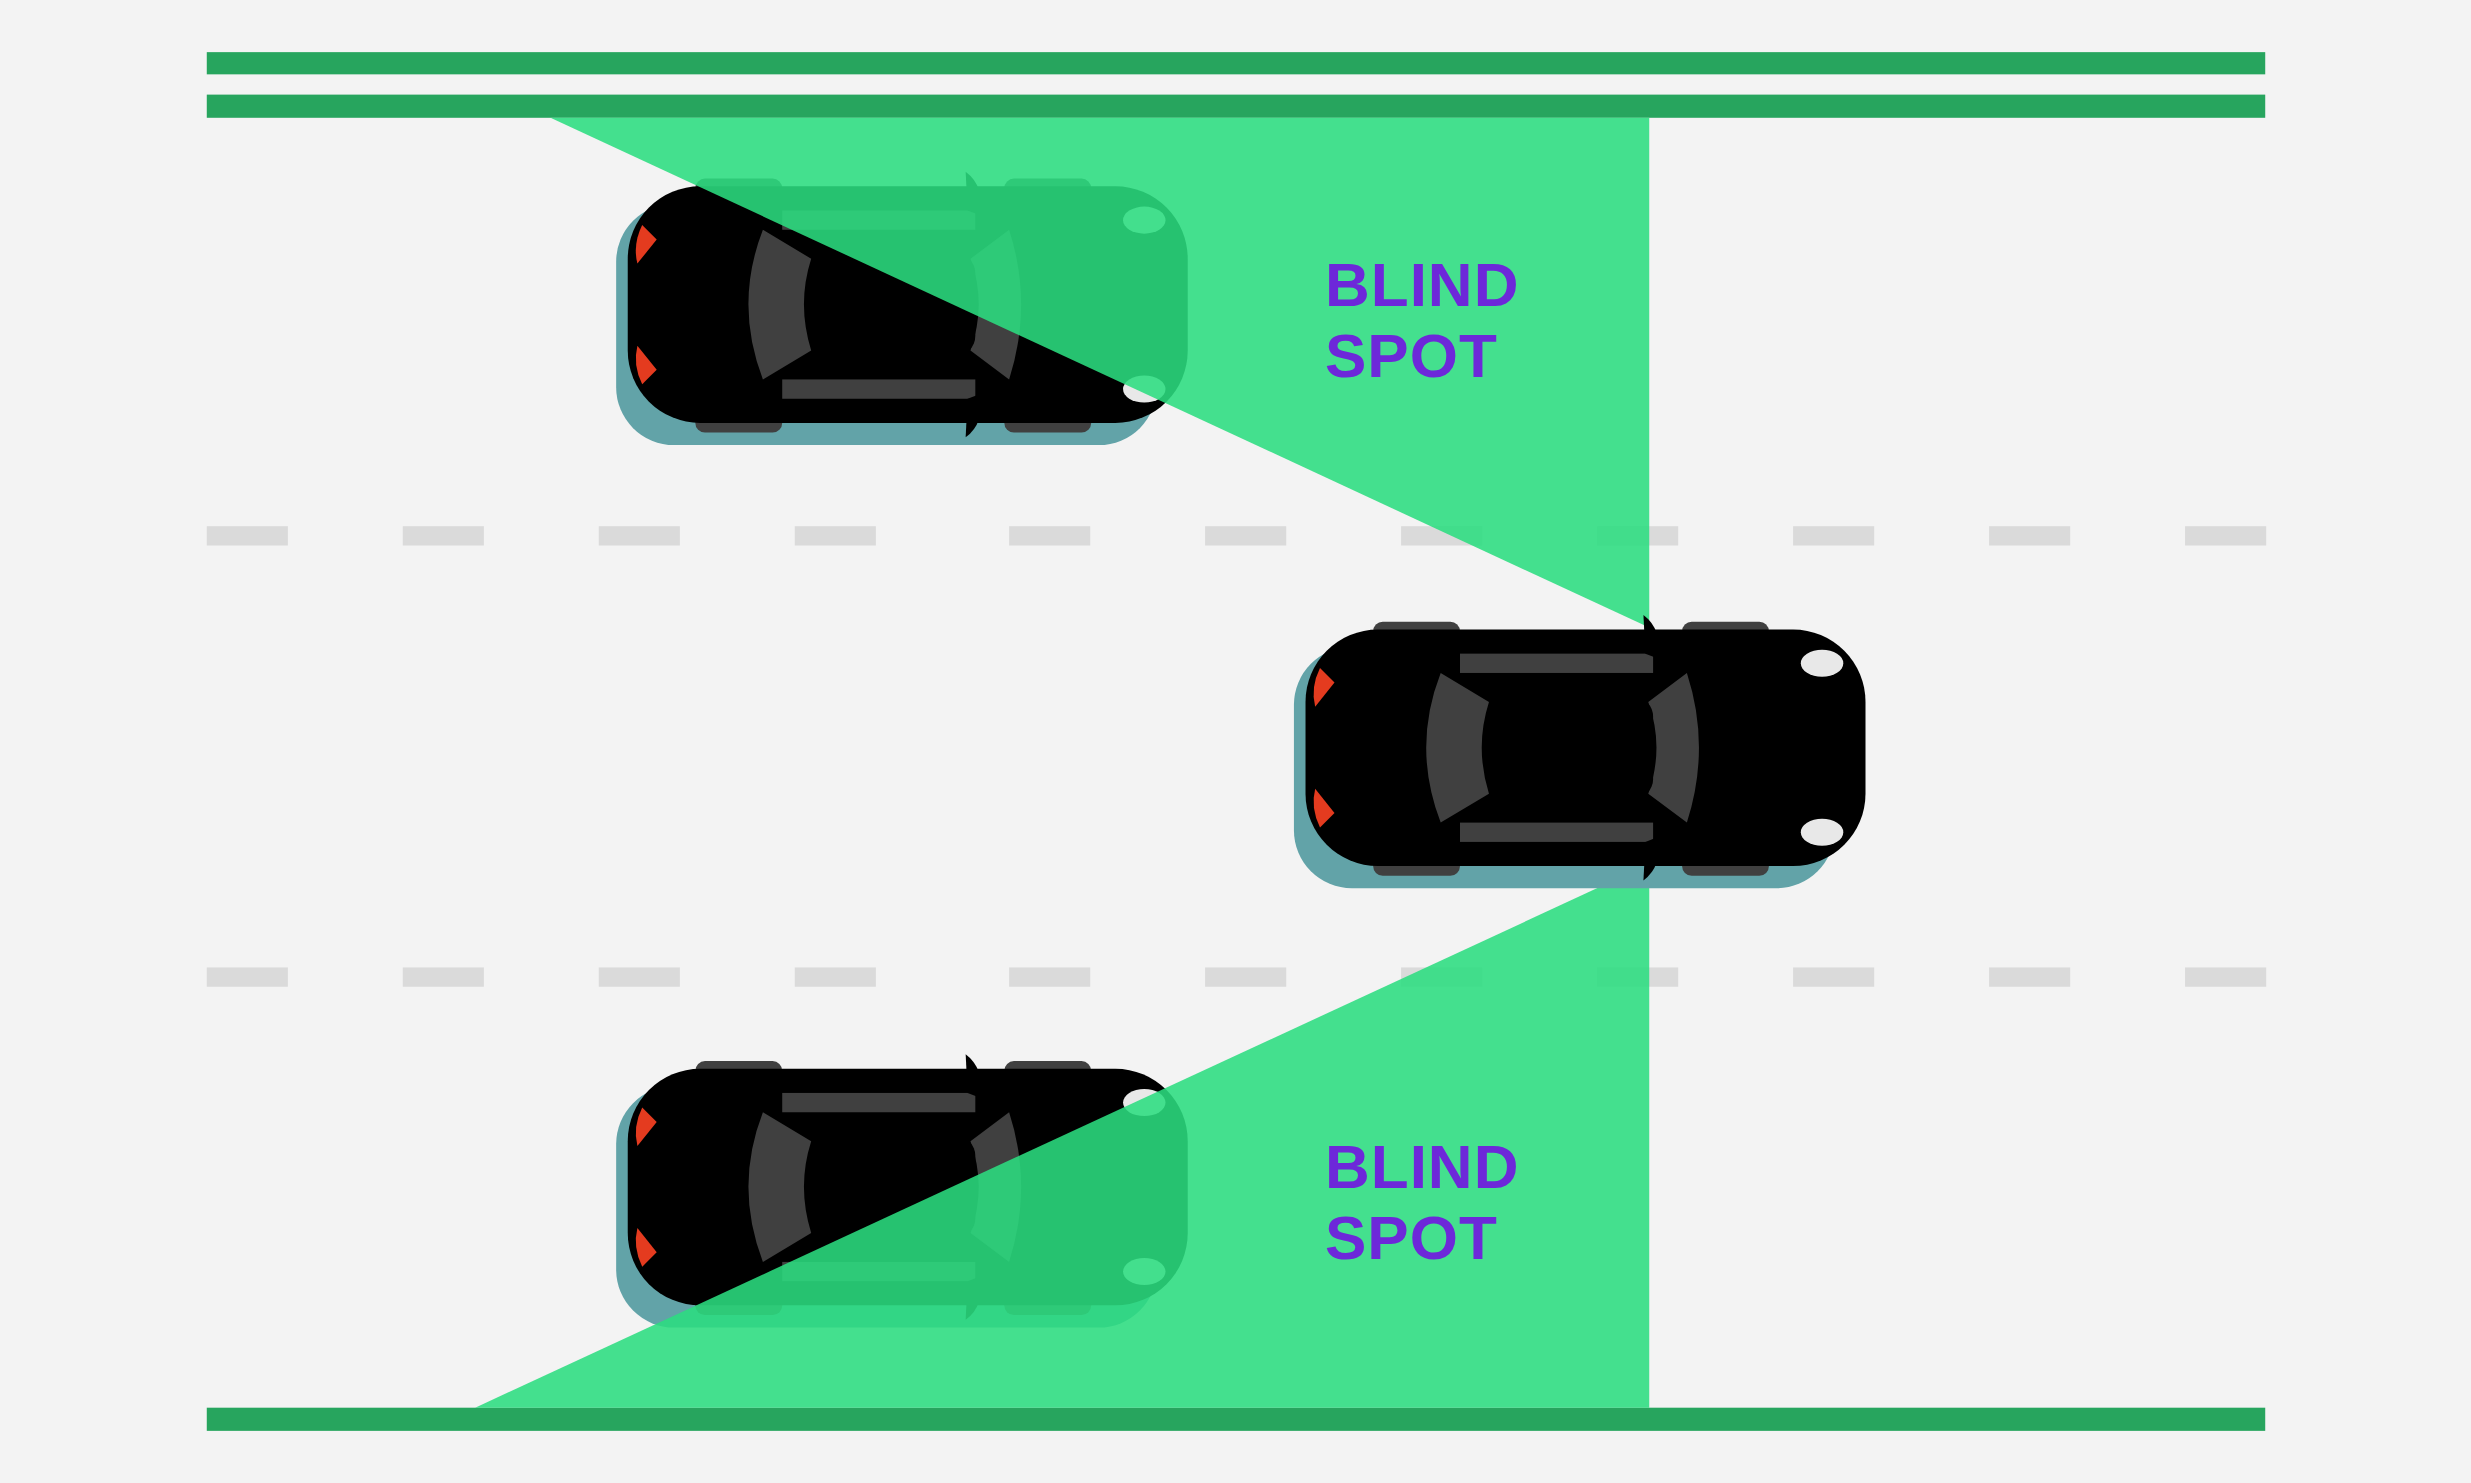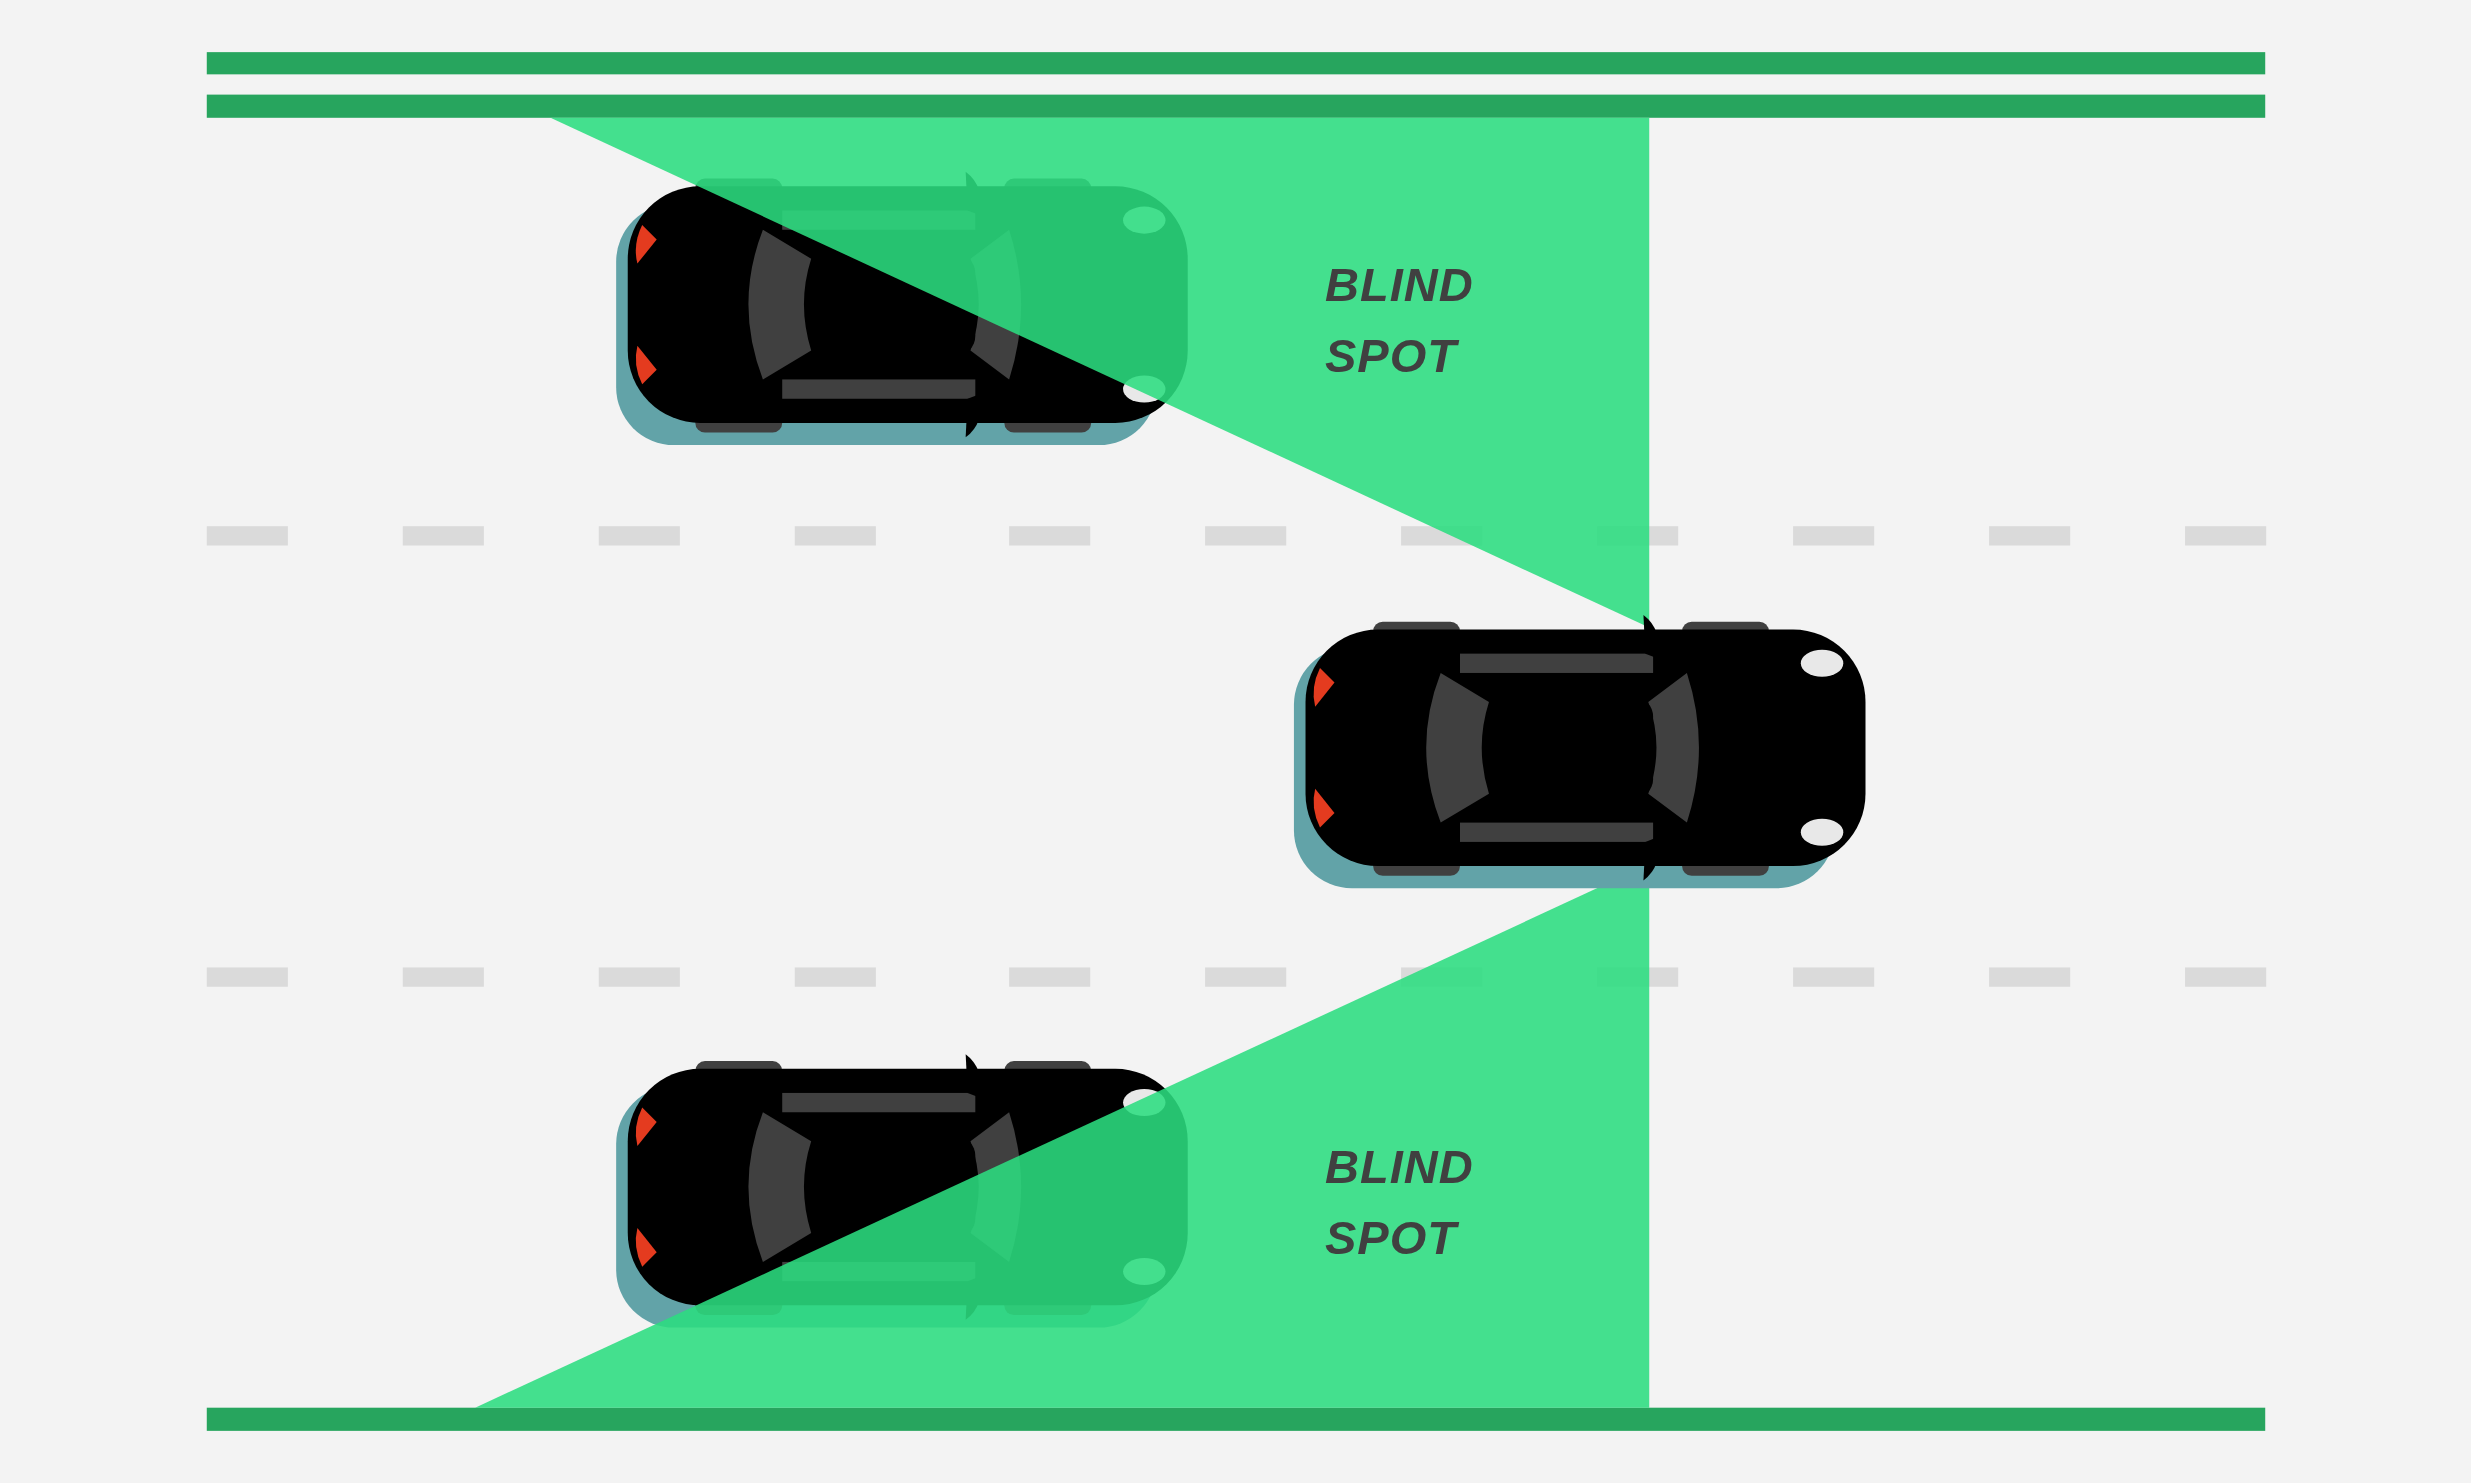--- a/index.html
+++ b/index.html
@@ -1,18 +1,18 @@
 <!DOCTYPE html>
 <html><head>
 <meta charset="utf-8">
 <style>
 html,body{margin:0;padding:0;}
 body{width:2472px;height:1483px;background:#f3f3f3;position:relative;overflow:hidden;font-family:"Liberation Sans",sans-serif;}
 svg{position:absolute;left:0;top:0;}
-.label{position:absolute;color:#404040;font-weight:bold;font-size:47px;line-height:71px;letter-spacing:1px;font-style:italic;}
+.label{position:absolute;color:#6d28d9;font-weight:bold;font-size:62px;line-height:71px;letter-spacing:1px;}
 </style>
 </head>
 <body>
 
 <svg width="2472" height="1483" viewBox="0 0 2560 1536">
   <defs>
     <g id="car">
 
       <rect x="-12" y="18" width="560" height="250" rx="60" fill="#62a3a8"></rect>
       <rect x="70" y="-8" width="90" height="30" rx="10" fill="#404040"></rect>

